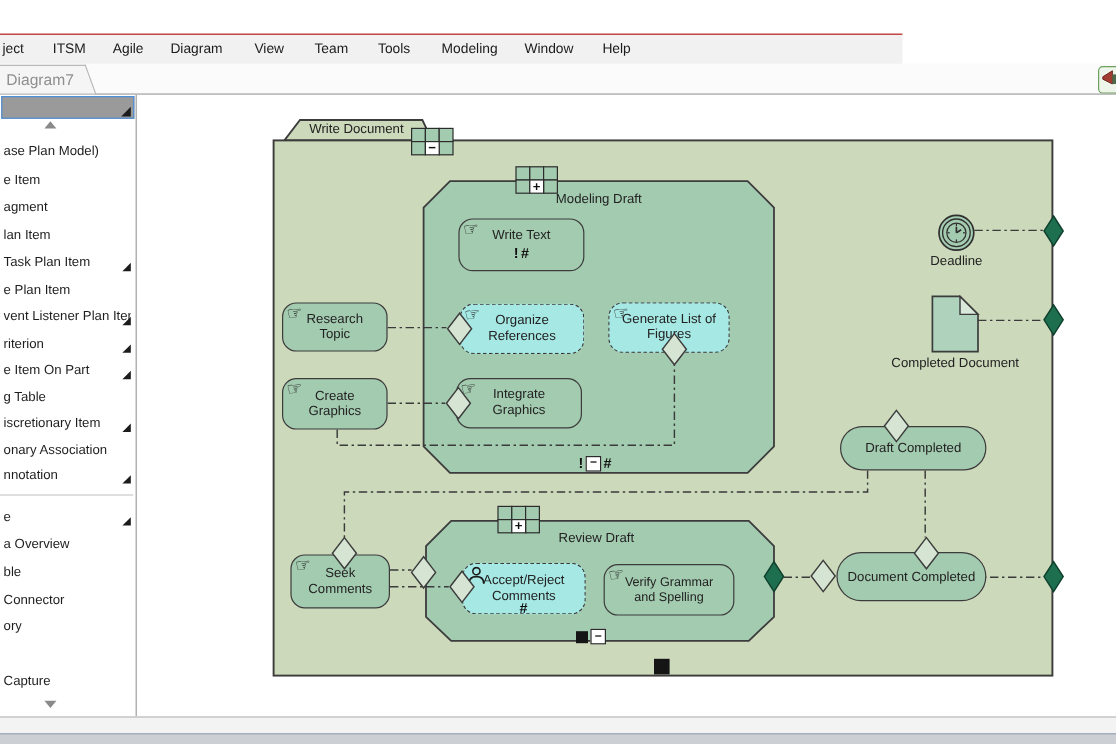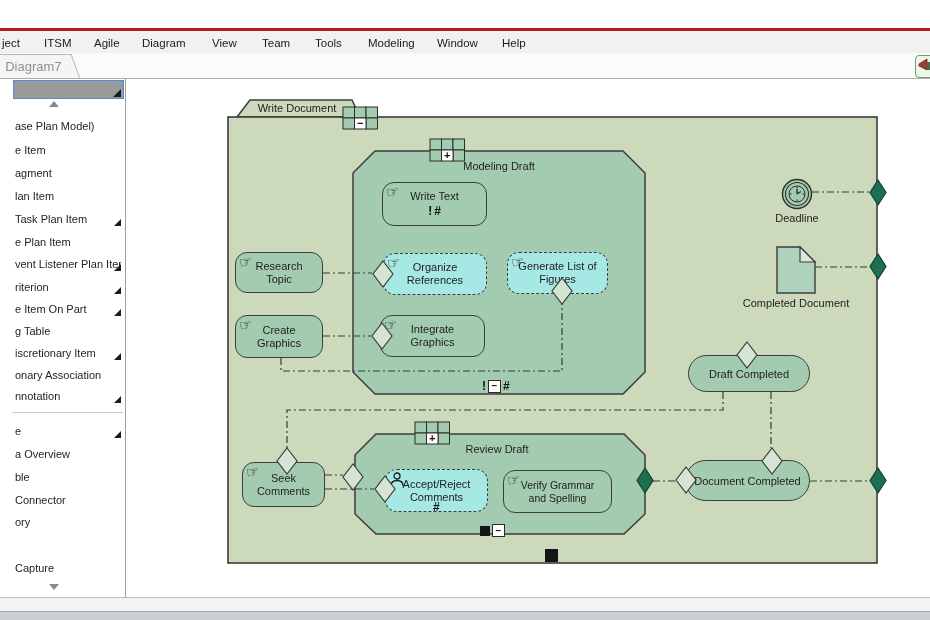--- a/index.html
+++ b/index.html
@@ -3,49 +3,49 @@
 <meta charset="utf-8">
 <style>
   html,body{margin:0;padding:0;}
   #root{position:relative;width:930px;height:620px;overflow:hidden;background:#ffffff;
         font-family:"Liberation Sans",sans-serif;color:#222;}
   .abs{position:absolute;}
   
   .titlebar{left:0;top:0;width:930px;height:28px;background:#ffffff;}
   .title-text{left:-5px;top:7px;font-size:12.5px;color:#1b1b1b;white-space:nowrap;}
   .min-btn{left:871px;top:13px;width:14px;height:2px;background:#333;}
-  .menubar{left:0;top:28px;width:930px;height:25px;background:#f1f1f1;border-top:3px solid #b91c1c;}
+  .menubar{left:0;top:28px;width:752px;height:25px;background:#f1f1f1;border-top:1px solid #b91c1c;}
   .menu-item{top:6px;font-size:11.5px;color:#1b1b1b;white-space:nowrap;cursor:default;}
   .tabbar{left:0;top:53px;width:930px;height:25px;background:#fbfbfb;border-bottom:1px solid #b0b0b0;}
   .tab{left:-14px;top:54px;width:88px;height:24px;background:#f5f5f5;border:1px solid #b8b8b8;border-bottom:none;transform:skewX(20deg);}
   .tab-label{display:block;transform:skewX(-20deg);padding-left:18px;font-size:13px;line-height:24px;color:#8f8f8f;}
   .announce-btn{left:915px;top:55px;width:24px;height:21px;border:1.5px solid #6da25d;border-radius:4px;background:#eef5ea;}
   
-  .sidebar{left:0;top:79px;width:113px;height:518px;background:#ffffff;border-right:1px solid #9e9e9e;margin-left:12px;}
+  .sidebar{left:0;top:79px;width:113px;height:518px;background:#ffffff;border-right:1px solid #9e9e9e;}
   .sel-bar{left:1px;top:1px;width:109px;height:17px;background:#9a9a9a;border:1px solid #4d8ed8;}
   .corner-tri{position:absolute;width:0;height:0;border-left:8px solid transparent;border-bottom:8px solid #1c1c1c;right:2px;bottom:1px;}
   .arrow-up{left:37px;top:22px;width:0;height:0;border-left:5px solid transparent;border-right:5px solid transparent;border-bottom:6px solid #8a8a8a;}
   .arrow-down{left:37px;top:505px;width:0;height:0;border-left:5px solid transparent;border-right:5px solid transparent;border-top:6px solid #8a8a8a;}
   .pal-row{left:0;width:112px;height:20px;}
   .pal-label{position:absolute;left:3px;top:3px;font-size:11px;color:#1e1e1e;white-space:nowrap;overflow:hidden;max-width:106px;}
   .pal-tri{position:absolute;right:3px;top:9px;width:0;height:0;border-left:7px solid transparent;border-bottom:7px solid #1c1c1c;}
   .pal-sep{left:0;width:111px;height:1px;background:#c9c9c9;}
   
   .canvas{left:114px;top:79px;width:816px;height:518px;background:#ffffff;}
   .canvas-topline{left:0;top:78px;width:930px;height:1px;background:#adadad;}
   .status1{left:0;top:597px;width:930px;height:14px;background:#f3f3f3;border-top:1px solid #b9b9b9;}
   .status2{left:0;top:611px;width:930px;height:9px;background:#ccd0d4;border-top:1px solid #9aa7b8;}
   
   .layer{left:0;top:0;width:930px;height:620px;pointer-events:none;}
   .node{position:absolute;box-sizing:border-box;display:flex;flex-direction:column;align-items:center;justify-content:center;
         font-size:11px;line-height:1.18;text-align:center;color:#222;border-radius:12px;}
   .task-solid{background:#a3cbb0;border:1.4px solid #3c3c3c;}
   .task-disc{background:#a6e8e4;border:1.4px dashed #3c3c3c;}
   .milestone{position:absolute;box-sizing:border-box;background:#a3cbb0;border:1.4px solid #3c3c3c;border-radius:999px;
-        display:flex;align-items:center;justify-content:center;font-size:11px;color:#222;}
+        display:flex;align-items:center;justify-content:center;font-size:11px;color:#222;margin-left:12px;}
   .hand{position:absolute;left:3px;top:0px;font-size:15px;color:#1c1c1c;transform:rotate(-8deg);}
   .usr{position:absolute;left:4px;top:2px;}
   .dlabel{position:absolute;font-size:11px;color:#222;text-align:center;white-space:nowrap;}
   .deco{position:absolute;display:flex;align-items:center;gap:2px;font-weight:bold;font-size:12px;color:#111;}
   .minibox{display:inline-flex;align-items:center;justify-content:center;width:11px;height:11px;background:#fff;
            border:1.2px solid #2a2a2a;font-size:10px;font-weight:bold;line-height:10px;}
   .blacksq{background:#151515;}
 </style>
 </head>
 <body>

